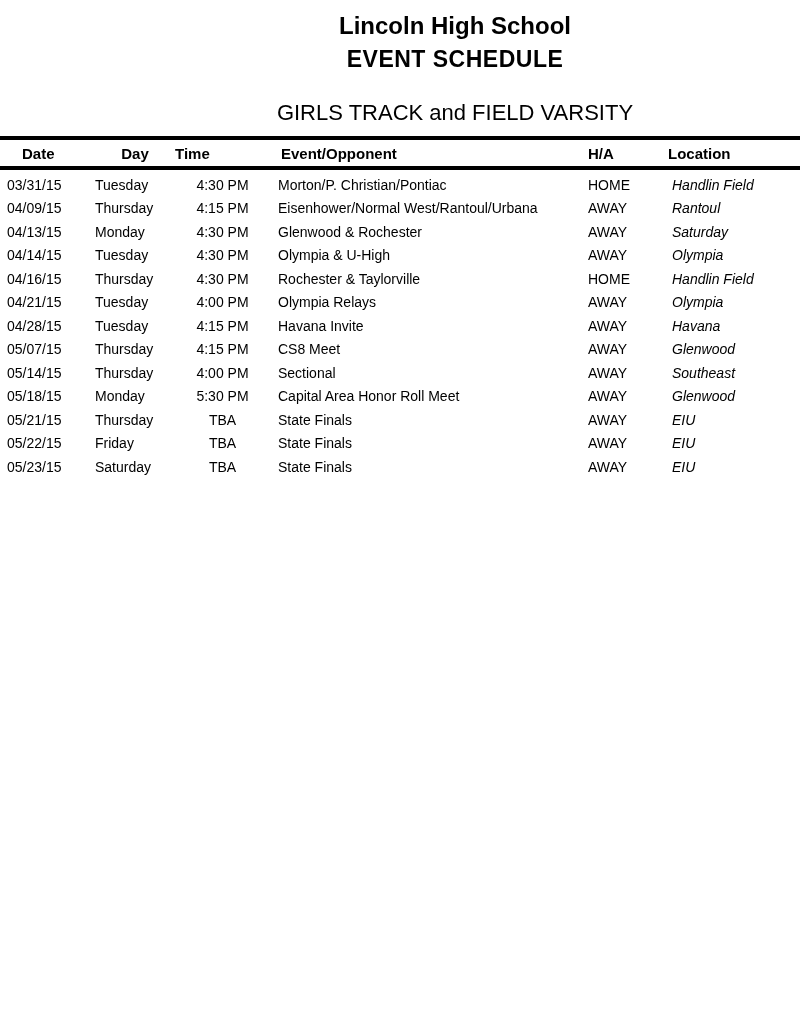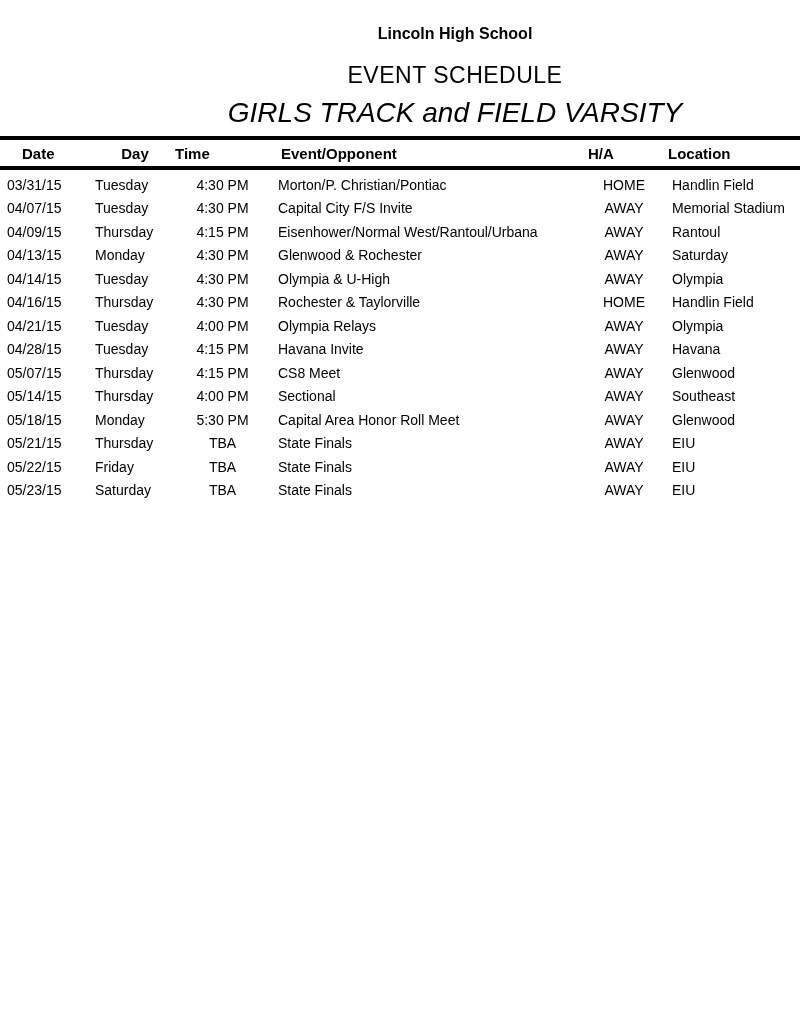--- a/index.html
+++ b/index.html
@@ -15,38 +15,37 @@
     color: #000000;
     position: relative;
   }
   
   .doc-header {
     padding-top: 6px;
     padding-left: 110px;
     text-align: center;
   }
   .school-name {
-    font-size: 16px;
+    font-size: 24px;
     line-height: 24px;
     font-weight: bold;
-    margin: 16px;
+    margin: 8px;
   }
   .page-title {
     font-size: 23px;
     line-height: 26px;
-    font-weight: normal;
+    font-weight: bold;
     margin: 0;
     letter-spacing: 0.5px;
   }
   .subtitle {
-    font-size: 28px;
+    font-size: 22px;
     line-height: 26px;
-    font-style: italic;
     font-weight: normal;
-    margin: 12px 0 0 0;
+    margin: 28px 0 0 0;
   }
   
   table.schedule {
     width: 800px;
     border-collapse: collapse;
     table-layout: fixed;
     margin-top: 10px;
   }
   col.w-date  { width: 95px;  }
   col.w-day   { width: 80px;  }
@@ -84,22 +83,22 @@
     vertical-align: middle;
     font-size: 14px;
     padding: 0;
     text-align: left;
     white-space: nowrap;
     overflow: hidden;
   }
   td.c0 { padding-left: 7px; }
   td.c2 { text-align: center; }
   td.c3 { padding-left: 8px; margin-left: 40px; }
-  td.c4 { padding-left: 8px; text-align: center; }
-  td.c5 { padding-left: 12px; }
+  td.c4 { padding-left: 8px; }
+  td.c5 { padding-left: 12px; font-style: italic; }
 </style>
 </head>
 <body>
 
 <div class="doc-header">
   <div class="school-name">Lincoln High School</div>
   <div class="page-title">EVENT SCHEDULE</div>
   <div class="subtitle">GIRLS TRACK and FIELD VARSITY</div>
 </div>
 
@@ -125,28 +124,20 @@
   <tbody>
       <tr>
         <td class="c0">03/31/15</td>
         <td class="c1">Tuesday</td>
         <td class="c2">4:30 PM</td>
         <td class="c3">Morton/P. Christian/Pontiac</td>
         <td class="c4">HOME</td>
         <td class="c5">Handlin Field</td>
       </tr>
       <tr>
-        <td class="c0">04/07/15</td>
-        <td class="c1">Tuesday</td>
-        <td class="c2">4:30 PM</td>
-        <td class="c3">Capital City F/S Invite</td>
-        <td class="c4">AWAY</td>
-        <td class="c5">Memorial Stadium</td>
-      </tr>
-      <tr>
         <td class="c0">04/09/15</td>
         <td class="c1">Thursday</td>
         <td class="c2">4:15 PM</td>
         <td class="c3">Eisenhower/Normal West/Rantoul/Urbana</td>
         <td class="c4">AWAY</td>
         <td class="c5">Rantoul</td>
       </tr>
       <tr>
         <td class="c0">04/13/15</td>
         <td class="c1">Monday</td>

